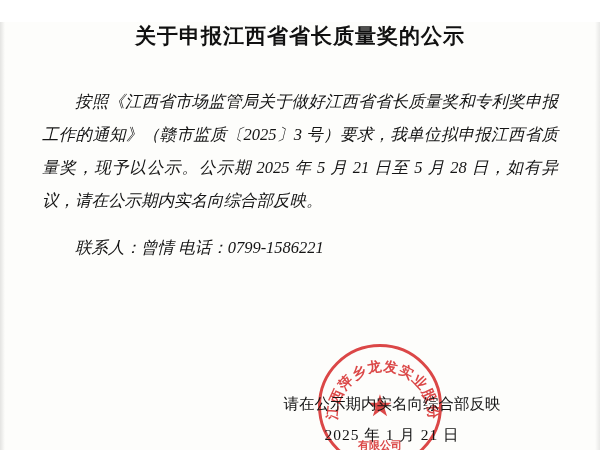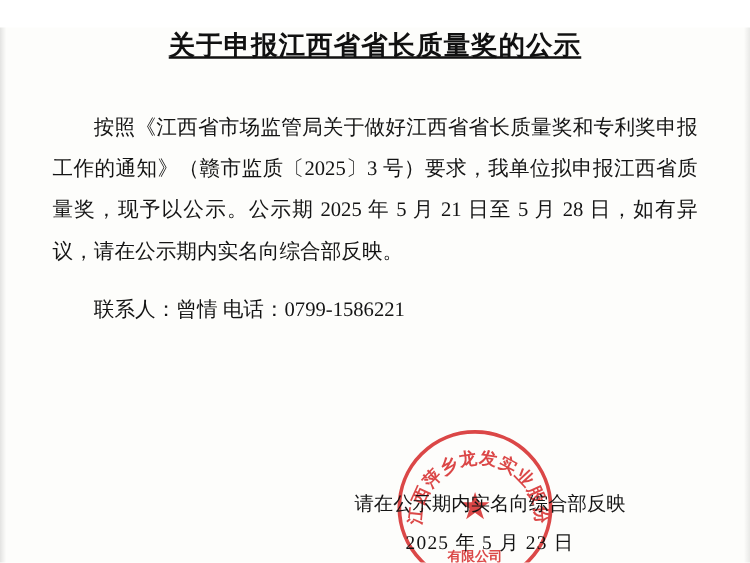--- a/index.html
+++ b/index.html
@@ -24,25 +24,25 @@
   }
   .doc-title {
     text-align: center;
     font-size: 21px;
     font-weight: bold;
     letter-spacing: 1px;
     margin: 22px 0 0 0;
     padding: 0 32px;
     line-height: 1.4;
     color: #111111;
-    text-decoration: underline;
   }
   .body-block {
     margin-top: 34px;
     padding: 0 42px 0 42px;
+    font-style: italic;
   }
   .para {
     font-size: 16.5px;
     line-height: 2.0;
     text-align: justify;
     text-justify: inter-ideograph;
     text-indent: 2em;
     margin: 0 0 14px 0;
     color: #141414;
   }
@@ -160,16 +160,16 @@
           <textPath href="#arcPath" startOffset="50%" text-anchor="middle" id="seal-arc-textpath">江西萍乡龙发实业股份</textPath>
         </text>
       </svg>
       <div class="seal-star">★</div>
       <div class="seal-bottom-text">有限公司</div>
     </div>
   </div>
 
   <div class="sign-block">
     <div class="sign-line">请在公示期内实名向综合部反映</div>
-    <div class="sign-date">2025 年 5 月 23 日</div>
+    <div class="sign-date">2025 年 1 月 21 日</div>
   </div>
 
 </div>
 
 </body></html>

